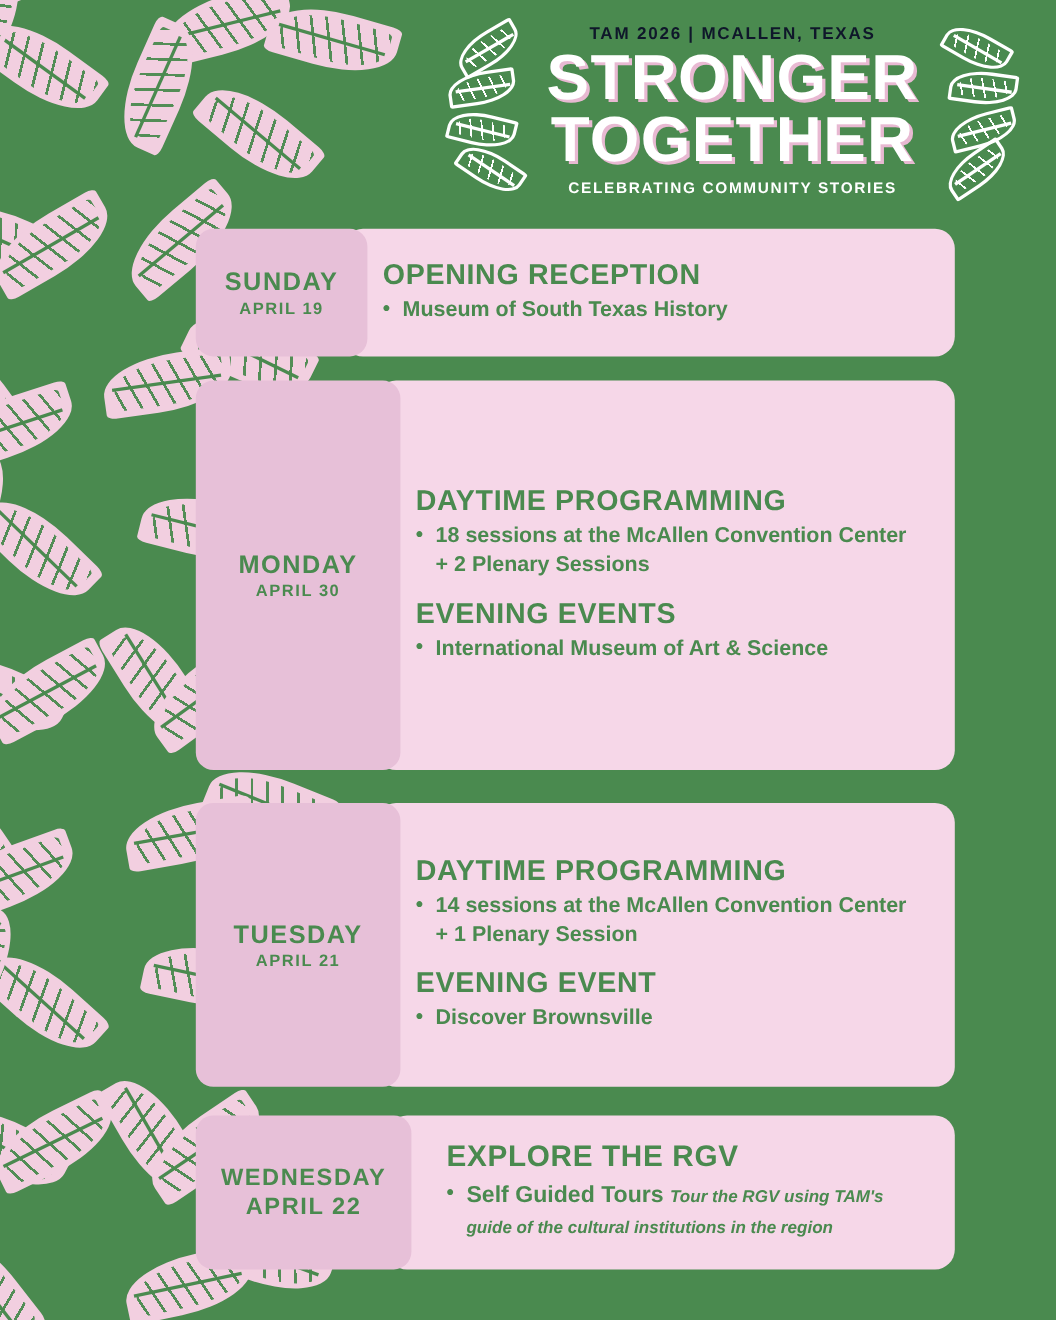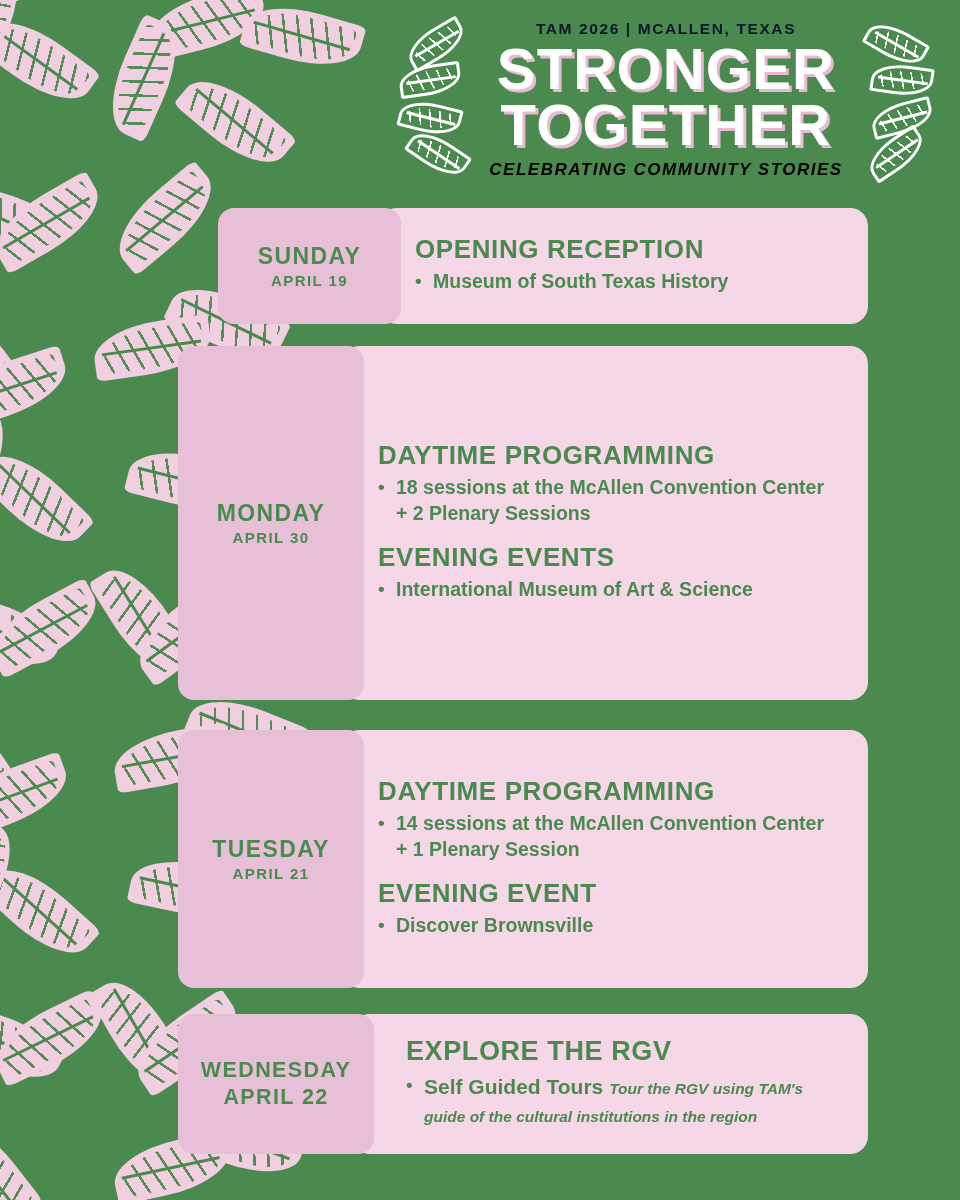--- a/index.html
+++ b/index.html
@@ -107,25 +107,24 @@
     font-weight: 700;
     letter-spacing: 1.2px;
     line-height: .93;
     color: #ffffff;
     text-shadow: 3px 3px 0 #e8b9d2;
   }
   #line1 { font-size: 58px; }
   #line2 { font-size: 58px; margin-top: 2px; }
   #subkicker {
     margin-top: 9px;
-    font-size: 17px;
+    font-size: 14px;
     letter-spacing: 1.5px;
     font-weight: 700;
-    color: #000000;
-    font-style: italic;
+    color: #ffffff;
   }
 
   
   .row {
     position: absolute;
     display: flex;
     align-items: stretch;
   }
   .daychip {
     background: #e7c0d8;
@@ -188,21 +187,21 @@
     font-style: italic;
     font-weight: 700;
     font-size: 15.5px;
     line-height: 1.3;
     margin-top: 2px;
   }
   .block + .block { margin-top: 14px; }
 
   
   #row1 { left: 178px; top: 208px; width: 690px; height: 116px; }
-  #row1 .daychip { width: 183px; margin-left: 40px; }
+  #row1 .daychip { width: 156px; }
   #row2 { left: 178px; top: 346px; width: 690px; height: 354px; }
   #row2 .daychip { width: 186px; }
   #row3 { left: 178px; top: 730px; width: 690px; height: 258px; }
   #row3 .daychip { width: 186px; }
   #row4 { left: 178px; top: 1014px; width: 690px; height: 140px; }
   #row4 .daychip { width: 196px; }
   #row4 .daychip .dayname { font-size: 21.5px; }
   #row4 .daychip .daydate { font-size: 21.5px; }
   #row4 .card { padding-left: 54px; }
   #row4 ul.items li { font-size: 21px; }

